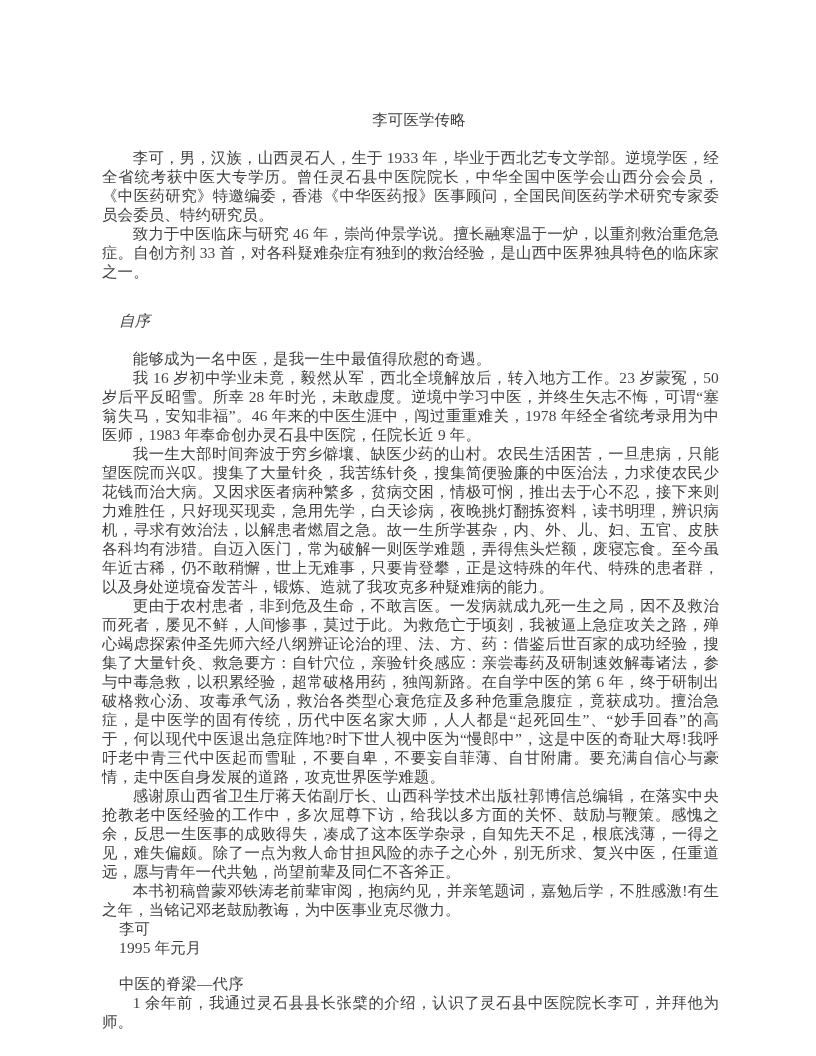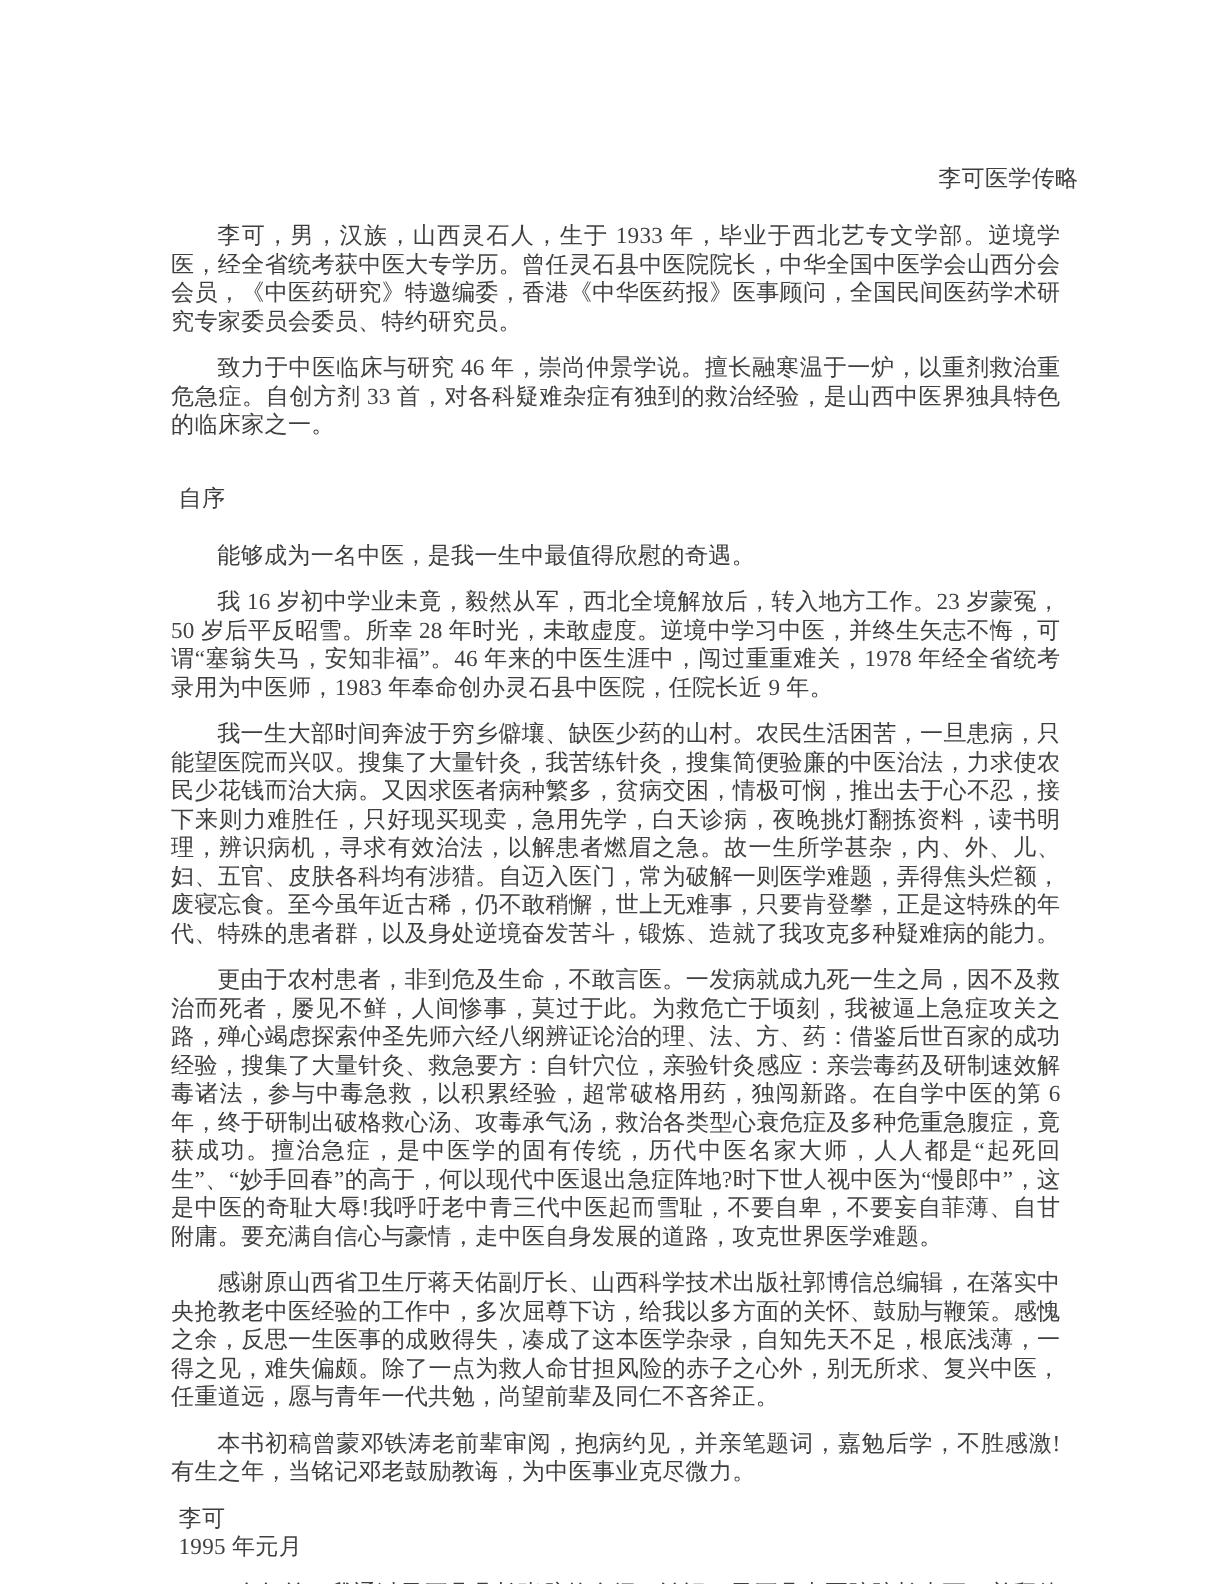--- a/index.html
+++ b/index.html
@@ -20,32 +20,33 @@
     position: absolute;
     left: 102px;
     top: 110px;
     width: 617px;
     font-size: 15.4px;
     line-height: 19px;
     text-align: justify;
     letter-spacing: 0.2px;
   }
   .content p {
-    margin: 12px;
+    margin: 0;
     text-indent: 2em;
   }
   .doc-title {
     padding-left: 17px;
     margin: 0 0 19px 0;
-    text-align: right;
+    text-align: center;
   }
   .section-heading {
     padding-left: 17px;
     margin: 30px 0 19px 0;
     text-align: left;
+    font-style: italic;
   }
   .sig-line {
     padding-left: 17px;
     text-align: left;
     font-family: Liberation Serif, serif;
   }
   .foreword-heading {
     padding-left: 17px;
     margin-top: 17px;
     text-align: left;
@@ -67,17 +68,18 @@
     <p>能够成为一名中医，是我一生中最值得欣慰的奇遇。</p>
     <p>我 16 岁初中学业未竟，毅然从军，西北全境解放后，转入地方工作。23 岁蒙冤，50 岁后平反昭雪。所幸 28 年时光，未敢虚度。逆境中学习中医，并终生矢志不悔，可谓“塞翁失马，安知非福”。46 年来的中医生涯中，闯过重重难关，1978 年经全省统考录用为中医师，1983 年奉命创办灵石县中医院，任院长近 9 年。</p>
     <p>我一生大部时间奔波于穷乡僻壤、缺医少药的山村。农民生活困苦，一旦患病，只能望医院而兴叹。搜集了大量针灸，我苦练针灸，搜集简便验廉的中医治法，力求使农民少花钱而治大病。又因求医者病种繁多，贫病交困，情极可悯，推出去于心不忍，接下来则力难胜任，只好现买现卖，急用先学，白天诊病，夜晚挑灯翻拣资料，读书明理，辨识病机，寻求有效治法，以解患者燃眉之急。故一生所学甚杂，内、外、儿、妇、五官、皮肤各科均有涉猎。自迈入医门，常为破解一则医学难题，弄得焦头烂额，废寝忘食。至今虽年近古稀，仍不敢稍懈，世上无难事，只要肯登攀，正是这特殊的年代、特殊的患者群，以及身处逆境奋发苦斗，锻炼、造就了我攻克多种疑难病的能力。</p>
     <p>更由于农村患者，非到危及生命，不敢言医。一发病就成九死一生之局，因不及救治而死者，屡见不鲜，人间惨事，莫过于此。为救危亡于顷刻，我被逼上急症攻关之路，殚心竭虑探索仲圣先师六经八纲辨证论治的理、法、方、药：借鉴后世百家的成功经验，搜集了大量针灸、救急要方：自针穴位，亲验针灸感应：亲尝毒药及研制速效解毒诸法，参与中毒急救，以积累经验，超常破格用药，独闯新路。在自学中医的第 6 年，终于研制出破格救心汤、攻毒承气汤，救治各类型心衰危症及多种危重急腹症，竟获成功。擅治急症，是中医学的固有传统，历代中医名家大师，人人都是“起死回生”、“妙手回春”的高于，何以现代中医退出急症阵地?时下世人视中医为“慢郎中”，这是中医的奇耻大辱!我呼吁老中青三代中医起而雪耻，不要自卑，不要妄自菲薄、自甘附庸。要充满自信心与豪情，走中医自身发展的道路，攻克世界医学难题。</p>
     <p>感谢原山西省卫生厅蒋天佑副厅长、山西科学技术出版社郭博信总编辑，在落实中央抢教老中医经验的工作中，多次屈尊下访，给我以多方面的关怀、鼓励与鞭策。感愧之余，反思一生医事的成败得失，凑成了这本医学杂录，自知先天不足，根底浅薄，一得之见，难失偏颇。除了一点为救人命甘担风险的赤子之心外，别无所求、复兴中医，任重道远，愿与青年一代共勉，尚望前辈及同仁不吝斧正。</p>
     <p>本书初稿曾蒙邓铁涛老前辈审阅，抱病约见，并亲笔题词，嘉勉后学，不胜感激!有生之年，当铭记邓老鼓励教诲，为中医事业克尽微力。</p>
 
     <div class="sig-line">李可</div>
     <div class="sig-line">1995 年元月</div>
 
+    <div class="foreword-heading">中医的脊梁—代序</div>
 
     <p>1 余年前，我通过灵石县县长张檗的介绍，认识了灵石县中医院院长李可，并拜他为师。</p>
 
   </div>
 </div>
 
 </body></html>

